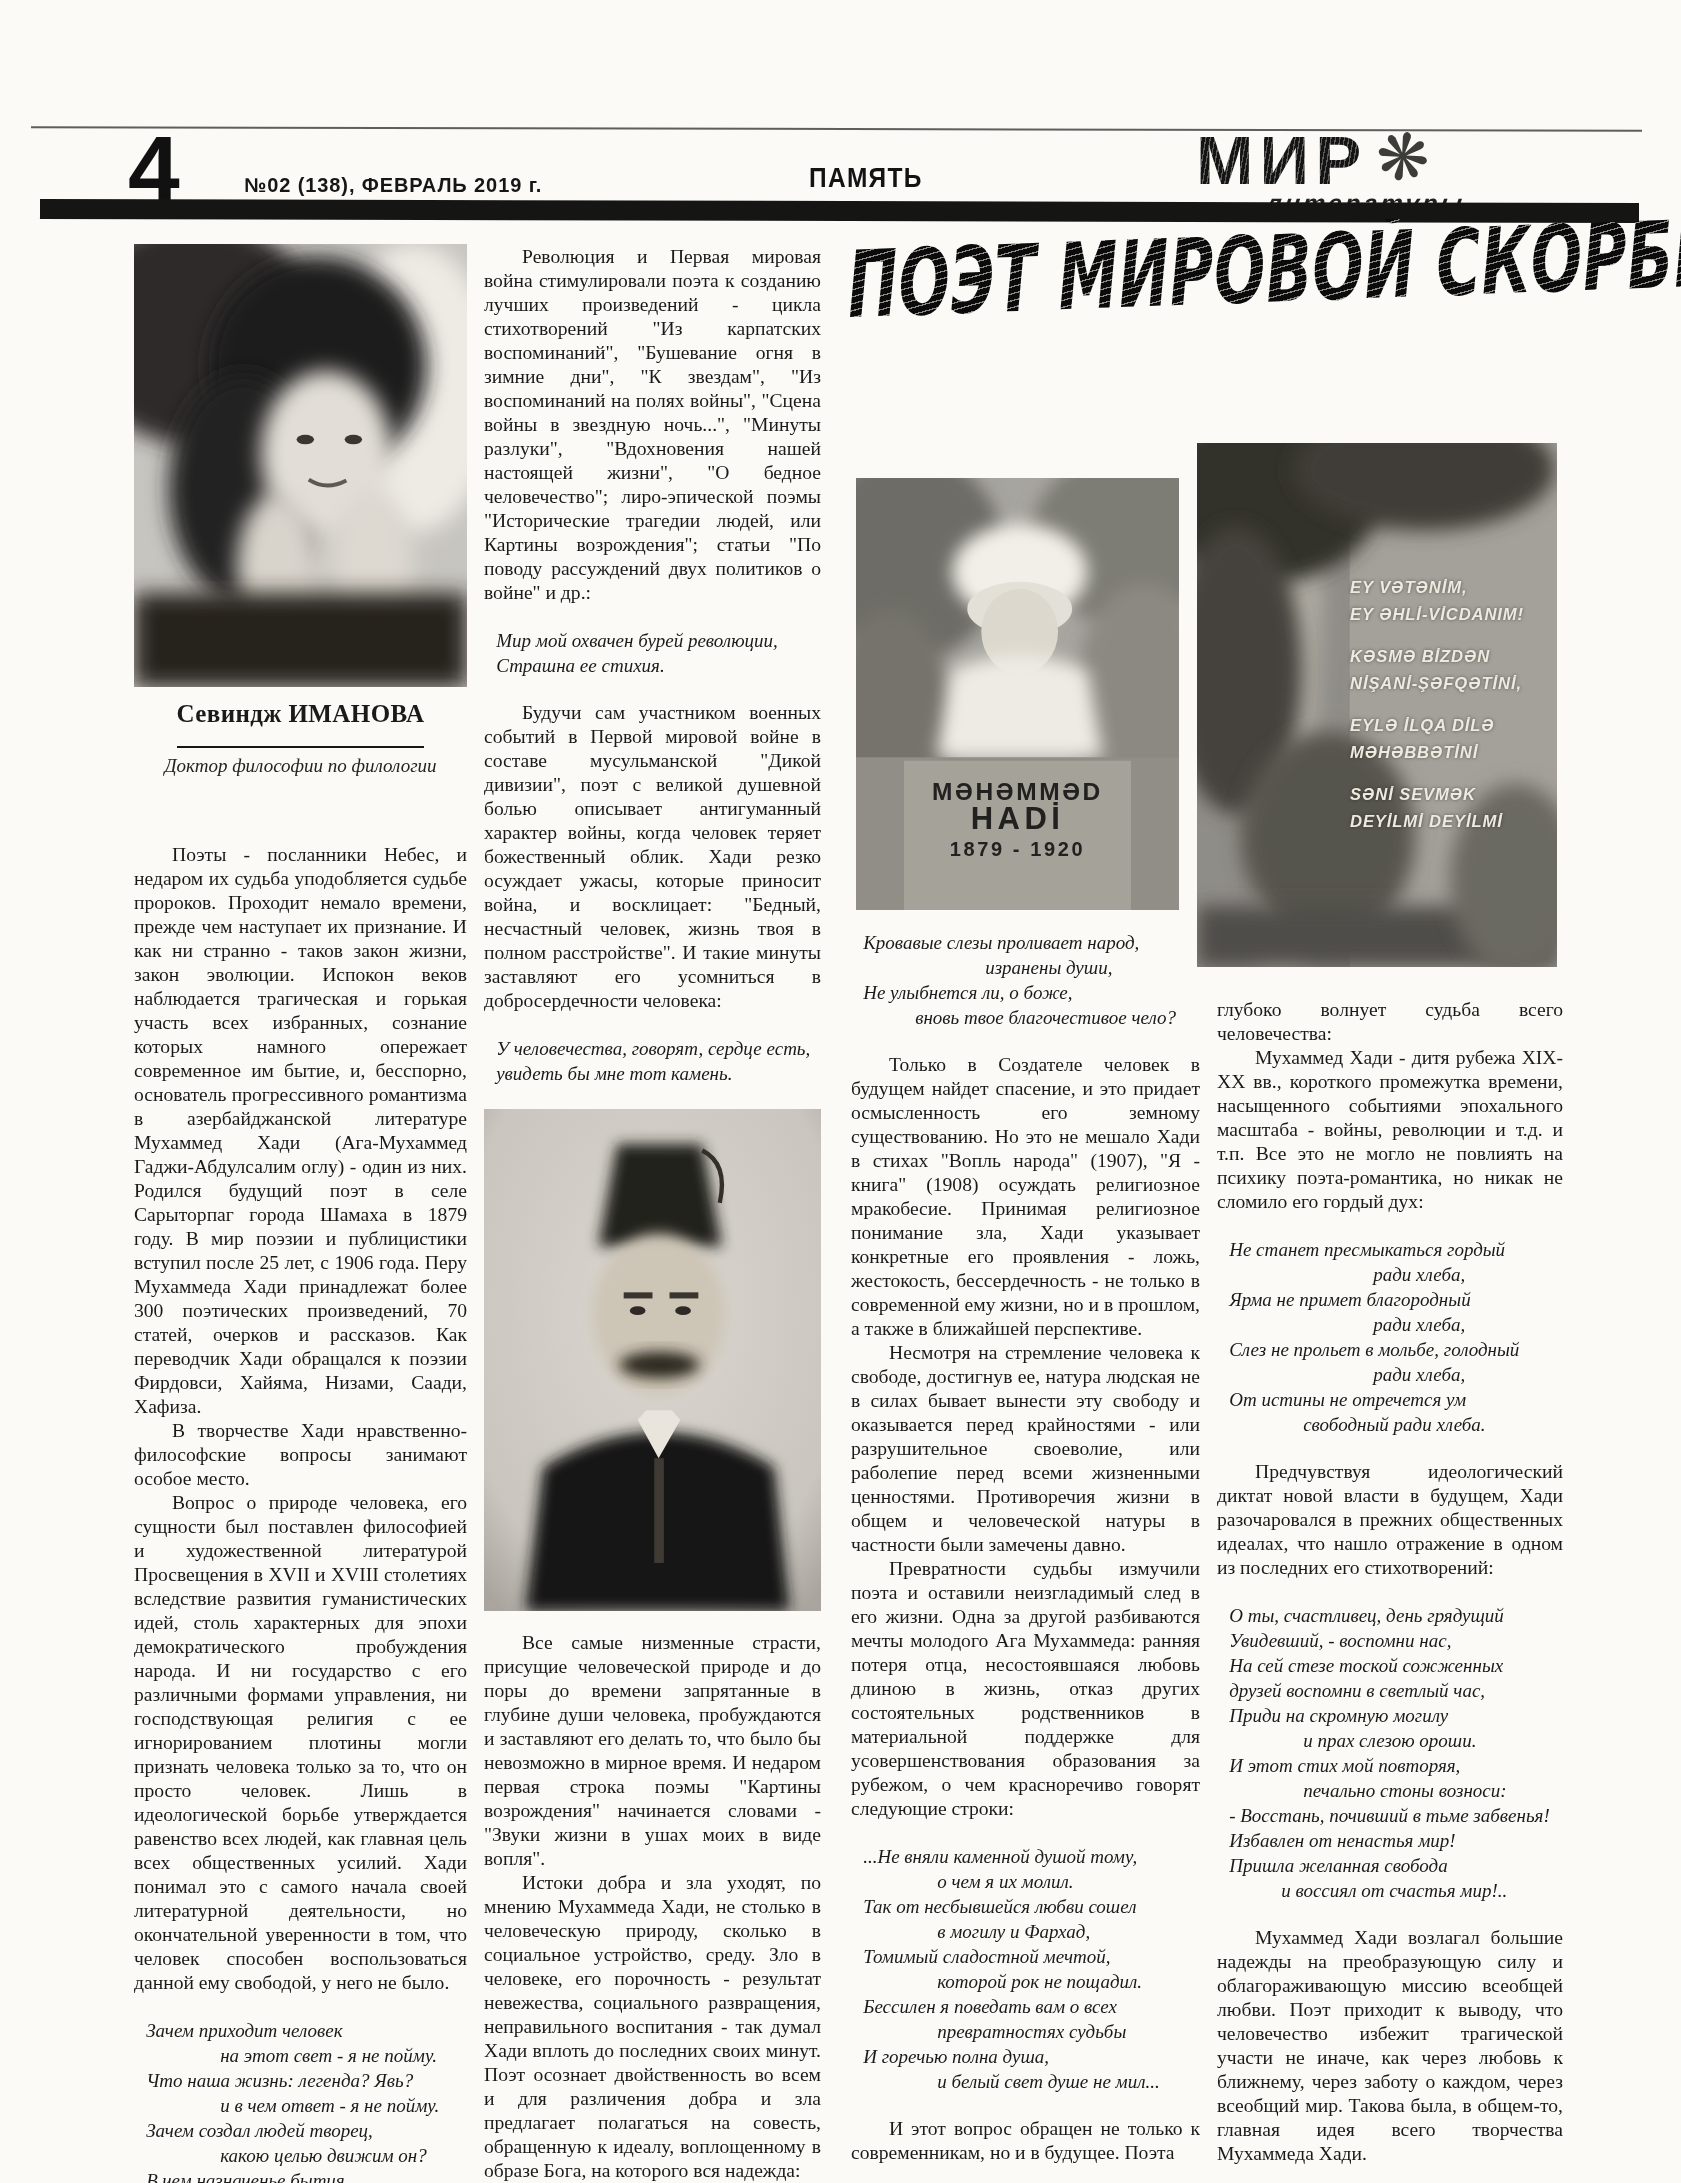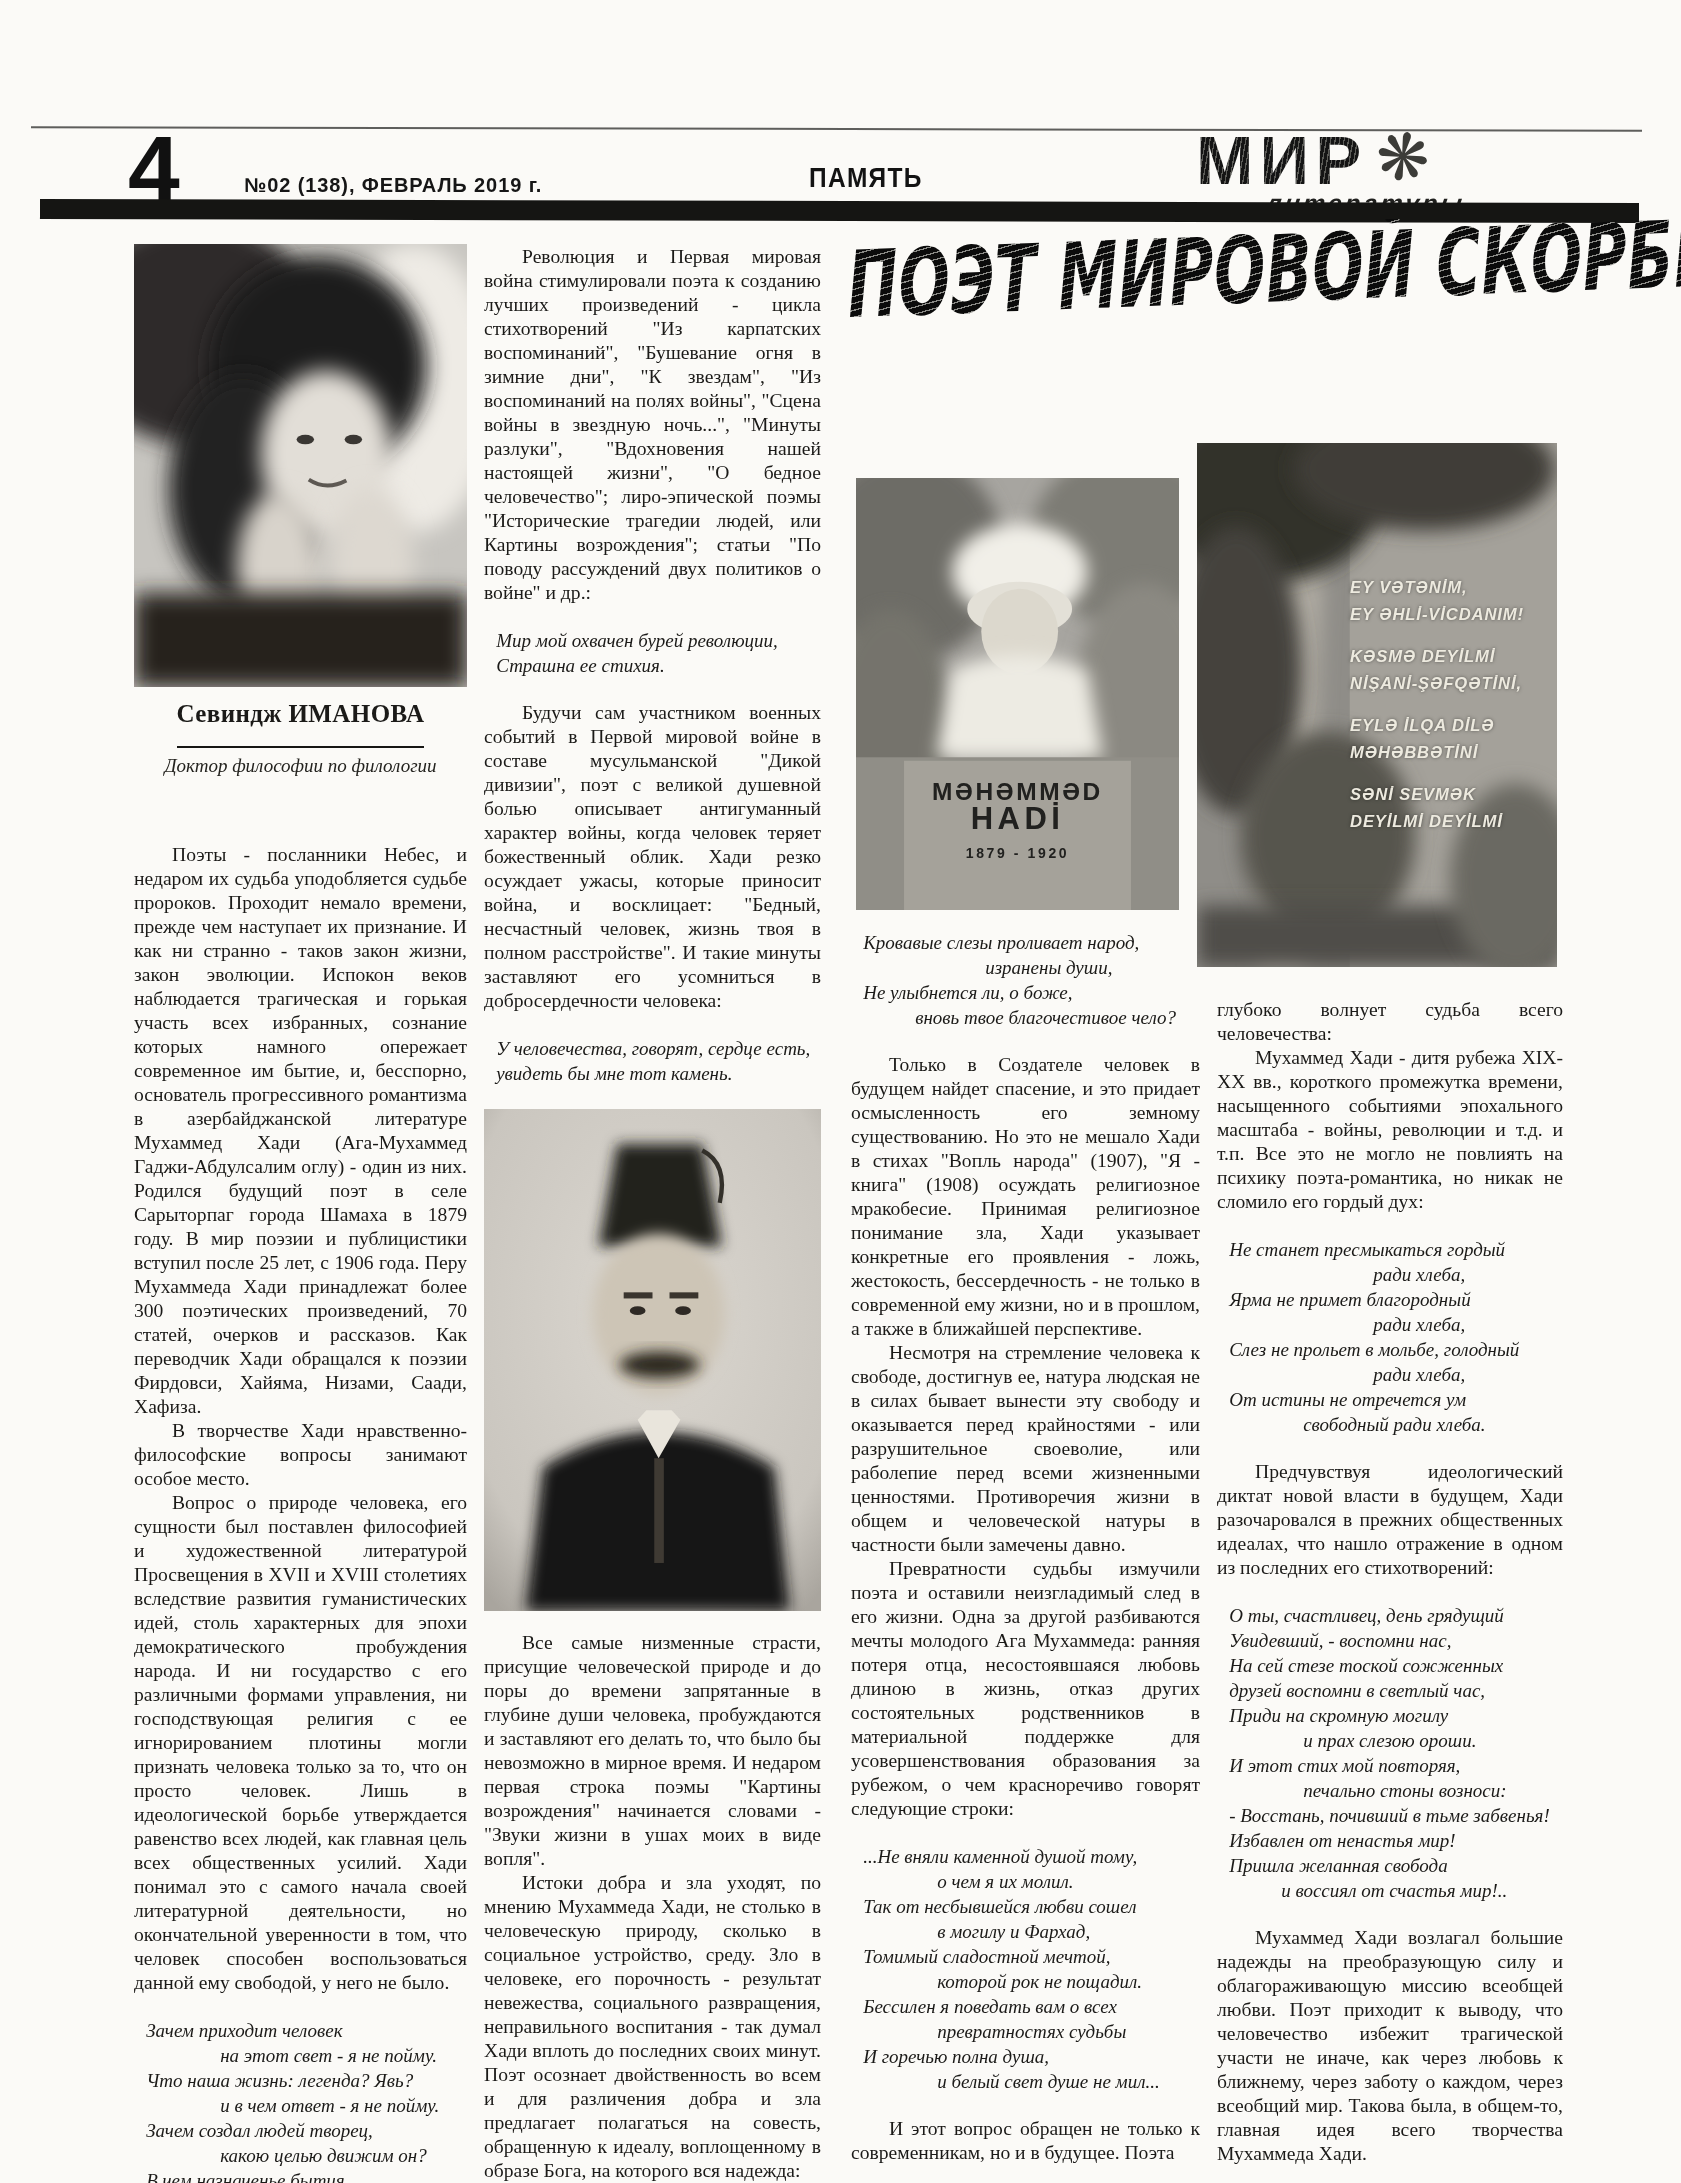--- a/index.html
+++ b/index.html
@@ -43,21 +43,21 @@
   figure{margin:0;padding:0;}
   .photo{position:relative;overflow:hidden;background:#cfcdc8;}
   .photo svg{display:block;width:100%;height:100%;}
   .portrait-woman{width:333px;height:443px;}
   .portrait-fez{width:337px;height:502px;margin:18.3px 0 20px 0;}
   .monument{position:absolute;left:856px;top:478px;width:323px;height:432px;}
   .treephoto{position:absolute;left:1197px;top:443px;width:360px;height:524px;}
   .mon-caption{position:absolute;left:0;top:300px;width:100%;text-align:center;font-family:"Liberation Sans",sans-serif;font-weight:700;color:#21211f;}
   .mon-caption .l1{font-size:24.5px;letter-spacing:2.6px;line-height:27px;}
   .mon-caption .l2{font-size:31px;letter-spacing:4.4px;line-height:27px;}
-  .mon-caption .l3{font-size:14px;letter-spacing:2.6px;margin-top:13px;}
+  .mon-caption .l3{font-size:20px;letter-spacing:2.6px;margin-top:6px;}
   .tree-lines{position:absolute;left:153px;top:131px;width:196px;font-family:"Liberation Sans",sans-serif;font-weight:700;font-style:italic;
       font-size:16.6px;line-height:27px;color:#edeadf;text-shadow:0 0 3.5px rgba(20,20,18,.55);letter-spacing:0.9px;}
   .tree-lines div{white-space:nowrap;}
   .tg{margin-top:15px;}
 </style>
 </head>
 <body>
 
 <div id="page">
 
@@ -197,21 +197,21 @@
       <ellipse cx="160" cy="120" rx="260" ry="200" fill="#33312c" filter="url(#b4)"></ellipse>
       <ellipse cx="520" cy="60" rx="300" ry="140" fill="#403e38" filter="url(#b4)"></ellipse>
       <ellipse cx="90" cy="520" rx="150" ry="330" fill="#44423c" filter="url(#b4)"></ellipse>
       <ellipse cx="300" cy="900" rx="200" ry="240" fill="#57554e" filter="url(#b4)"></ellipse>
       <rect x="0" y="1060" width="825" height="140" fill="#504e48" filter="url(#b4)"></rect>
       <ellipse cx="730" cy="1000" rx="150" ry="220" fill="#6b6962" filter="url(#b4)"></ellipse>
     </svg>
     <div class="tree-lines">
       <div>EY VƏTƏNİM,</div>
       <div>EY ƏHLİ-VİCDANIM!</div>
-      <div class="tg">KƏSMƏ DEYİLMİ</div>
+      <div class="tg">KƏSMƏ BİZDƏN</div>
       <div>NİŞANİ-ŞƏFQƏTİNİ,</div>
       <div class="tg">EYLƏ İLQA DİLƏ</div>
       <div>MƏHƏBBƏTİNİ</div>
       <div class="tg">SƏNİ SEVMƏK</div>
       <div>DEYİLMİ DEYİLMİ</div>
     </div>
   </figure>
 
   <section class="col col3">
     <div class="poem" style="margin-top:0;">

